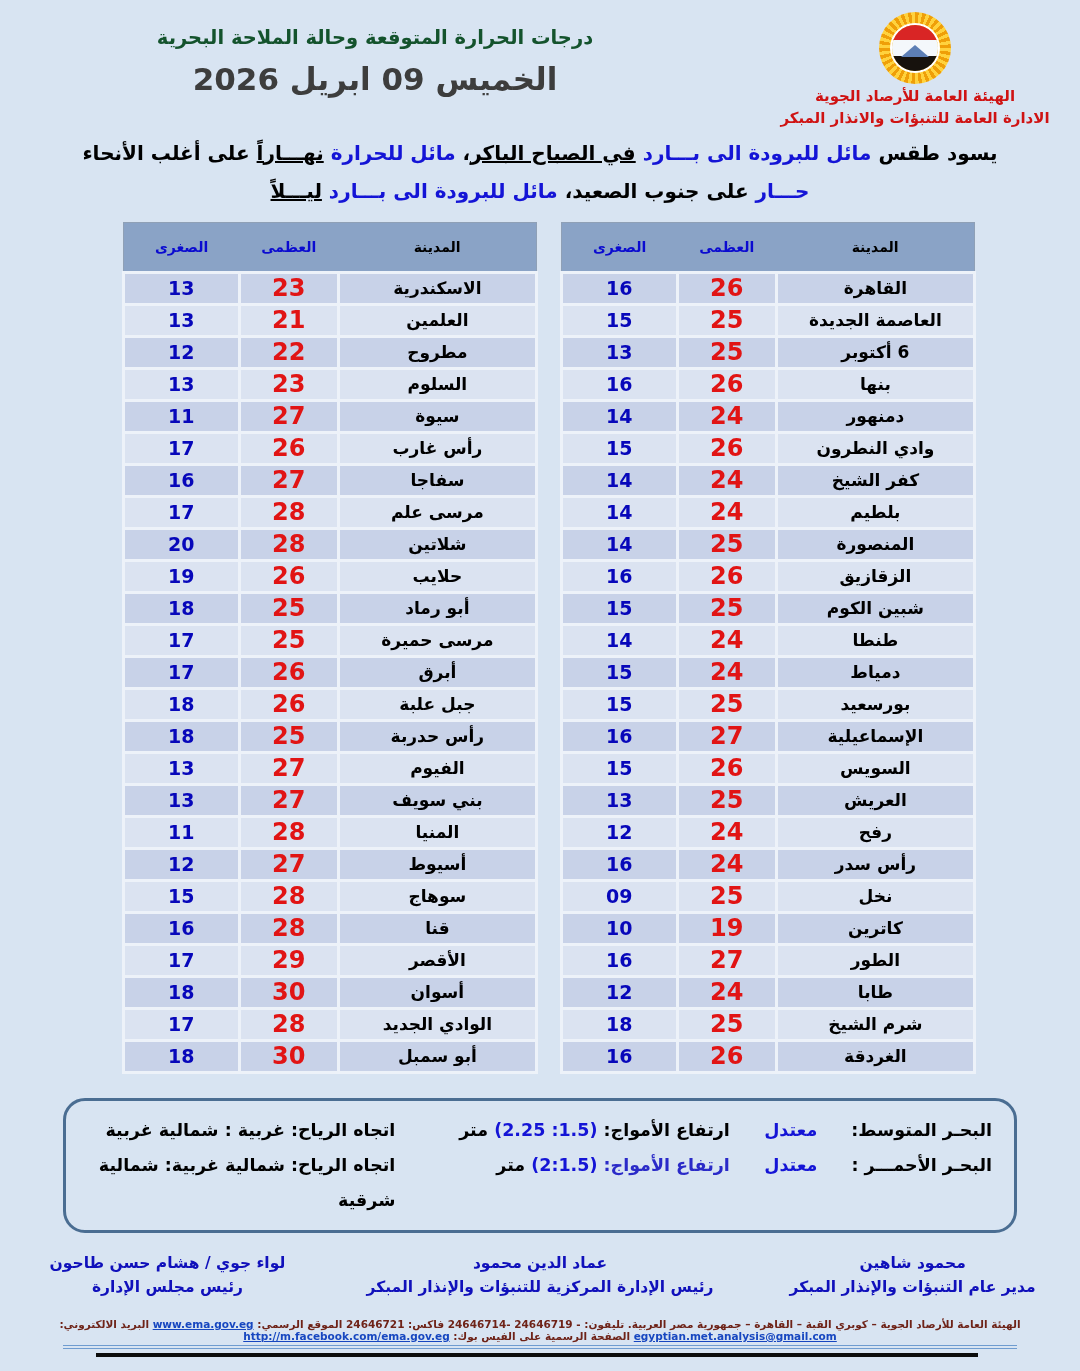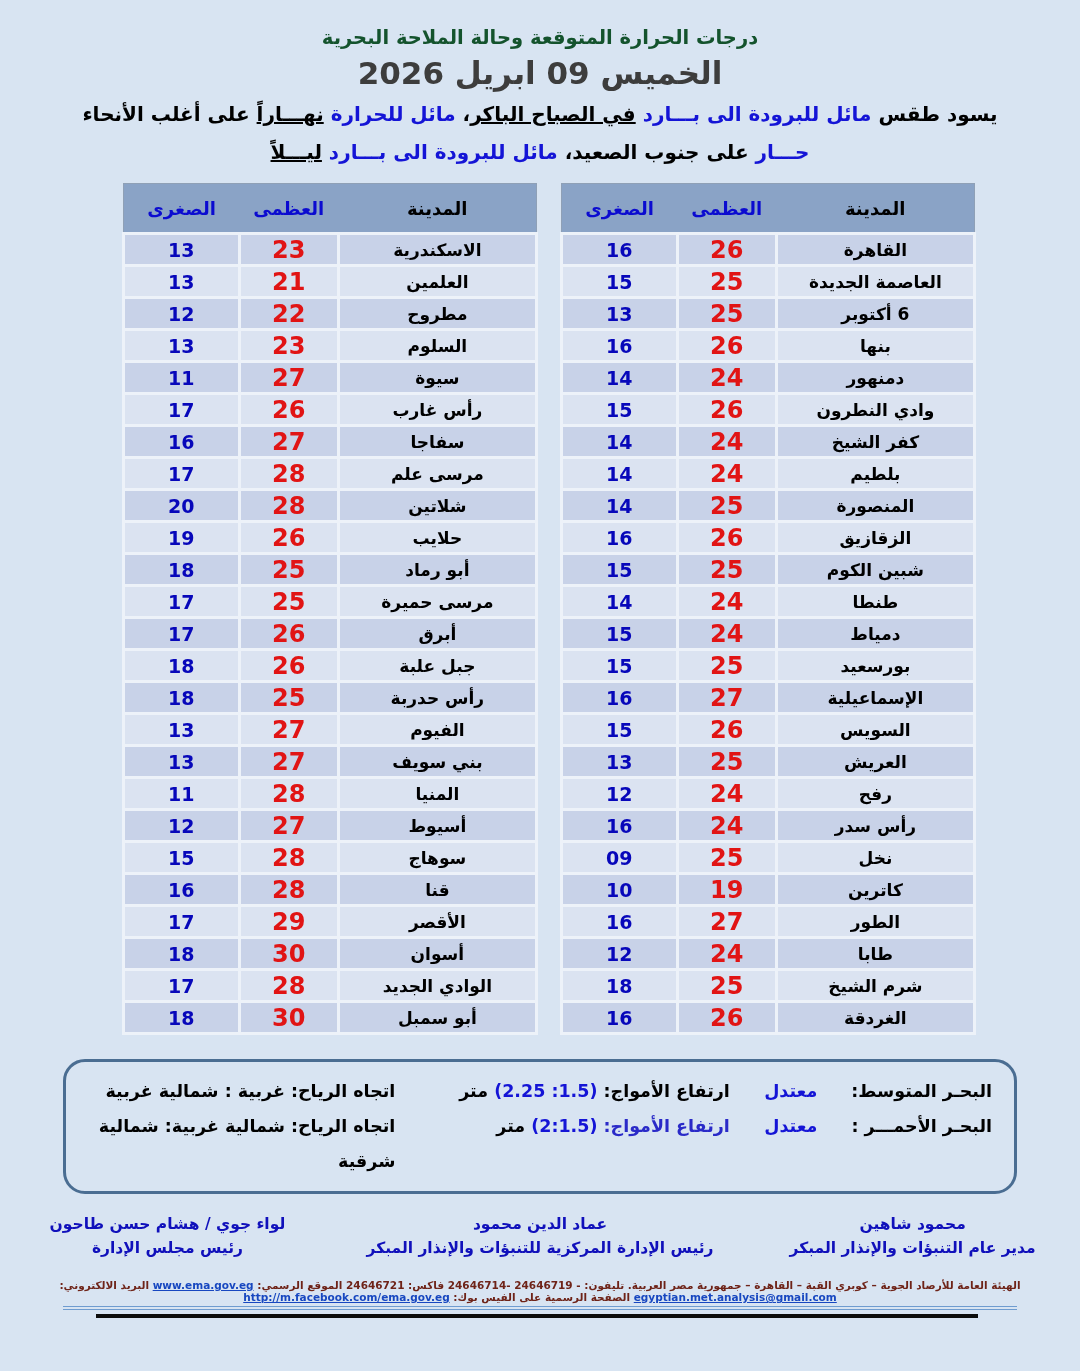--- a/index.html
+++ b/index.html
@@ -19,30 +19,30 @@
          border:2px solid #fff;display:flex;flex-direction:column}
   .band-red{height:32%;background:#d92525}
   .band-white{height:36%;background:#f4f8fb;position:relative}
   .band-black{height:32%;background:#17120d}
   .mountain{position:absolute;left:50%;transform:translateX(-50%);bottom:-1px;
             width:0;height:0;border-left:14px solid transparent;
             border-right:14px solid transparent;border-bottom:12px solid #5d7fb5}
   .org-line{color:#cf1313;font-weight:bold;font-size:15px;line-height:1.45}
   .title-block{flex:1;text-align:center;padding-top:16px}
   .doc-title{color:#14532d;font-weight:bold;font-size:19.5px}
-  .doc-date{color:#3d3d3d;font-weight:bold;font-size:31px;margin-top:6px}
+  .doc-date{color:#3d3d3d;font-weight:bold;font-size:31px;margin-top:12px}
   
   .forecast{text-align:center;font-weight:bold;font-size:20px;line-height:1.9;
             margin-top:4px;color:#000}
   .blue{color:#1414d6}
   .und{text-decoration:underline}
   
   .tables{display:flex;justify-content:space-between;padding:0 104px 0 122px;margin-top:12px}
   table.temps{border-collapse:collapse;width:416px;border:1px solid #8fa0b6}
-  table.temps th{background:#8aa3c6;height:46px;font-weight:bold;font-size:18px;border:none}
+  table.temps th{background:#8aa3c6;height:46px;font-weight:bold;font-size:14px;border:none}
   th.col-city{width:48%;color:#000}
   th.col-temp{width:24%;color:#0b0bd0}
   th.col-min{width:28%;color:#0b0bd0}
   table.temps td{height:29px;border:3px solid #edf2f9;text-align:center;
                  font-weight:bold;padding:0}
   td.city{font-size:17px;color:#000}
   td.max{color:#e11414;font-size:24px}
   td.min{color:#0707ba;font-size:19px}
   tbody tr:nth-child(odd){background:#c8d2e8}
   tbody tr:nth-child(even){background:#dbe3f1}
@@ -62,20 +62,34 @@
   .footer{margin-top:19px;text-align:center;font-size:10.5px;color:#6e2318;
           font-weight:bold}
   .footer a{color:#1747c0;text-decoration:underline;cursor:pointer}
   .rule-blue{margin:3px 63px 0;border-bottom:4px double #6f9cd0}
   .rule-black{height:4px;background:#0c0c0c;margin:4px 102px 0 96px}
 </style>
 </head>
 <body>
 
 <div class="header">
+  <div class="org-block">
+    <div class="logo">
+      <div class="rays"></div>
+      <div class="globe">
+        <div class="band-red"></div>
+        <div class="band-white">
+          <div class="mountain"></div>
+        </div>
+        <div class="band-black"></div>
+      </div>
+    </div>
+    <div class="org-line">الهيئة العامة للأرصاد الجوية</div>
+    <div class="org-line">الادارة العامة للتنبؤات والانذار المبكر</div>
+  </div>
   <div class="title-block">
     <div class="doc-title">درجات الحرارة المتوقعة وحالة الملاحة البحرية</div>
     <div class="doc-date">الخميس 09 ابريل 2026</div>
   </div>
 </div>
 
 <div class="forecast">
   <div><span>يسود طقس </span><span class="blue">مائل للبرودة الى بـــارد </span><span class="und">في الصباح الباكر</span><span>، </span><span class="blue">مائل للحرارة </span><span class="und">نهـــاراً</span><span> على أغلب الأنحاء</span></div>
   <div><span class="blue">حـــار </span><span>على جنوب الصعيد، </span><span class="blue">مائل للبرودة الى بـــارد </span><span class="und">ليـــلاً</span></div>
 </div>

